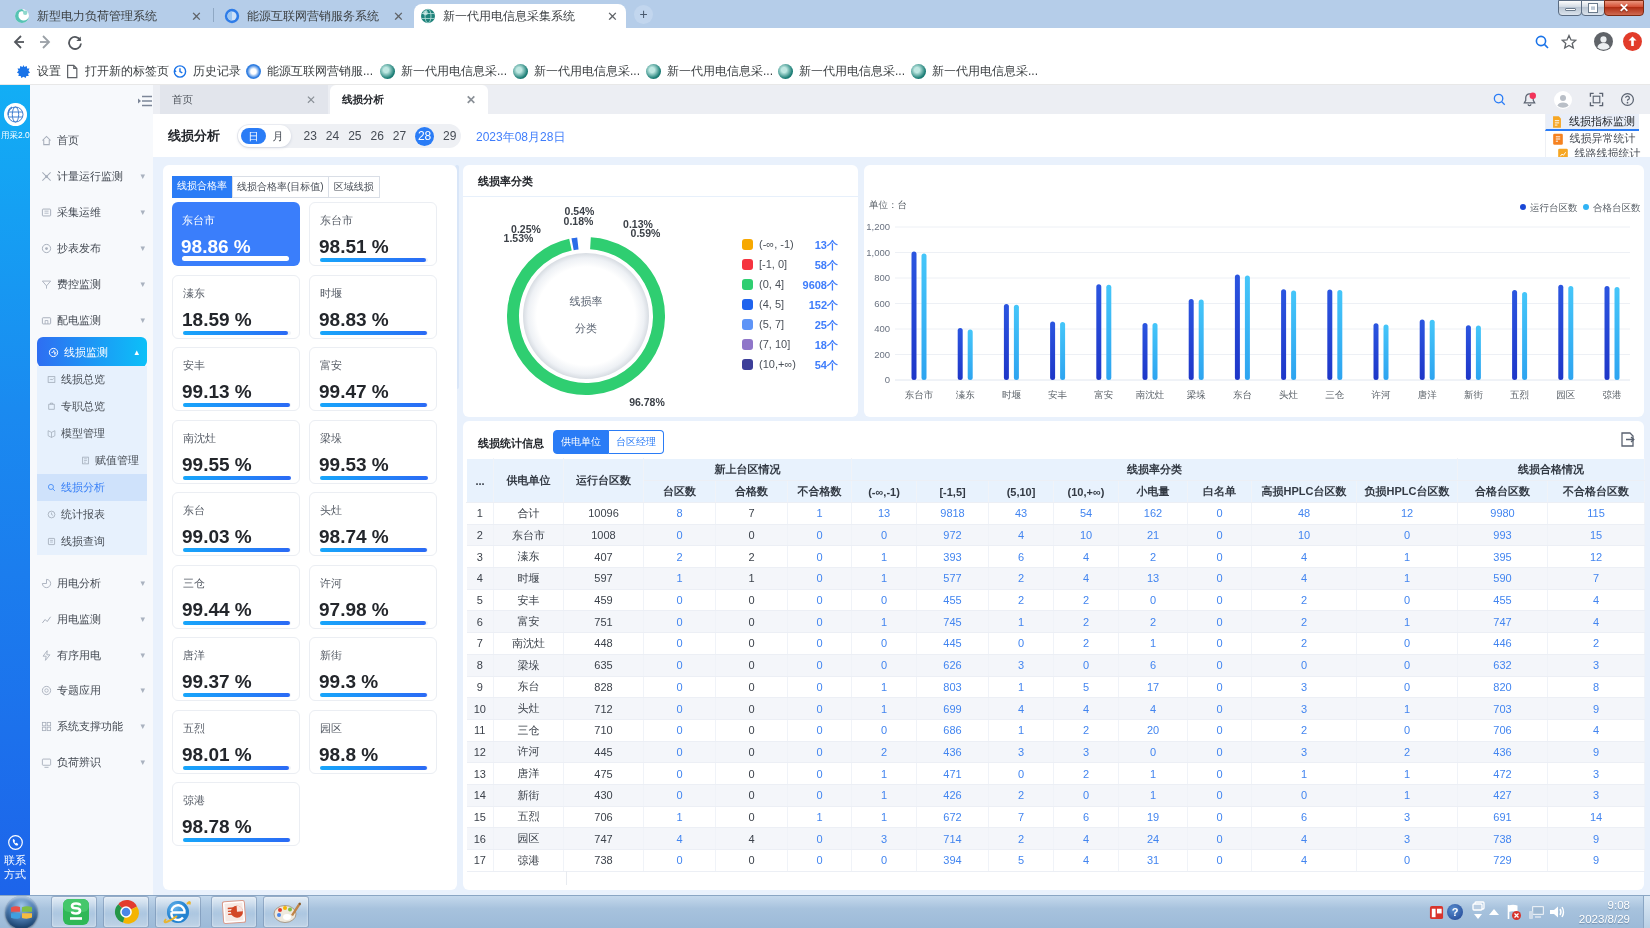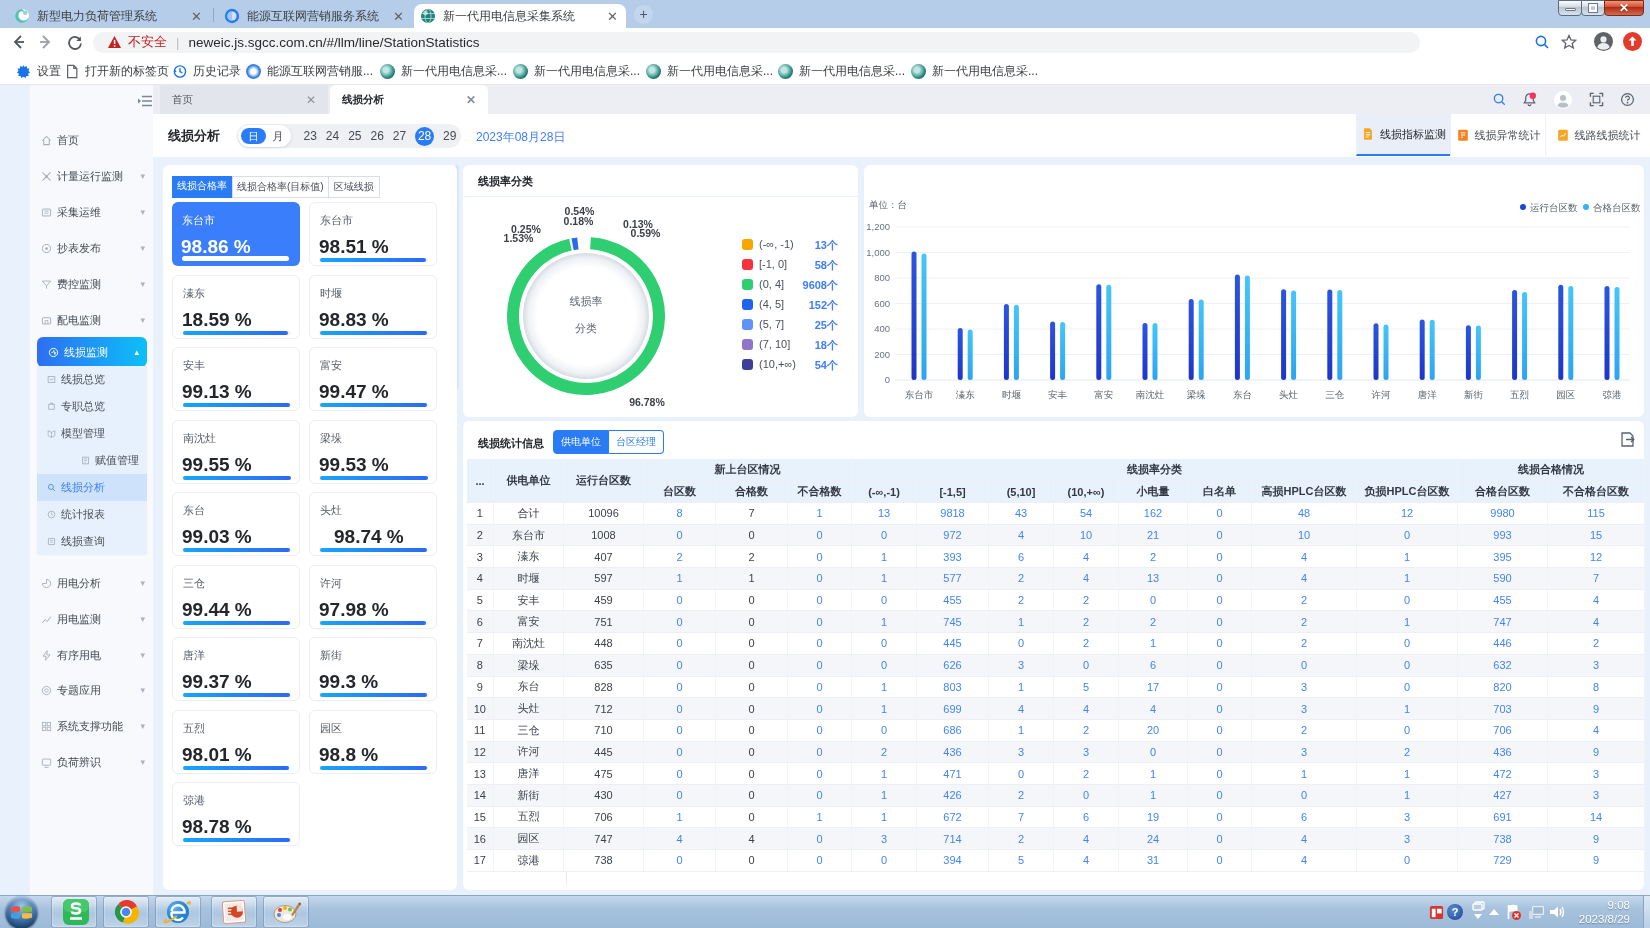--- a/index.html
+++ b/index.html
@@ -87,30 +87,20 @@
       <path d="M4.2 8 H13" stroke="#53575d" stroke-width="1.8" fill="none"></path>
     </svg>
   <svg class="navico" style="left:37px;top:6px;" width="16" height="16" viewBox="0 0 16 16">
       <path d="M6 2 L12 8 L6 14" stroke="#9aa0a6" stroke-width="1.8" fill="none"></path>
       <path d="M3 8 H11.8" stroke="#9aa0a6" stroke-width="1.8" fill="none"></path>
     </svg>
   <svg class="navico" style="left:67px;top:6px;" width="16" height="16" viewBox="0 0 16 16">
       <path d="M13.5 6.5 A6 6 0 1 0 14 9.5" stroke="#53575d" stroke-width="1.8" fill="none"></path>
       <path d="M13.8 2.5 L13.8 7 L9.3 7" fill="#53575d" stroke="none"></path>
     </svg>
-  <div id="omni">
-    <svg style="margin-left:14px;" width="15" height="14" viewBox="0 0 16 15">
-        <path d="M8 1 L15 14 H1 Z" fill="#c5221f"></path>
-        <rect x="7.3" y="5.2" width="1.6" height="4.5" fill="#fff"></rect>
-        <rect x="7.3" y="11" width="1.6" height="1.7" fill="#fff"></rect>
-      </svg>
-    <span style="color:#c5221f;margin-left:6px;font-size:13px;">不安全</span>
-    <span style="color:#b9bdc2;margin:0 9px;">|</span>
-    <span style="color:#27292d;font-size:13.5px;">neweic.js.sgcc.com.cn/#/llm/line/StationStatistics</span>
-  </div>
   <svg class="navico" style="left:1534px;top:6px;" width="16" height="16" viewBox="0 0 16 16">
       <circle cx="7" cy="7" r="4.6" stroke="#1a73e8" stroke-width="1.6" fill="none"></circle>
       <path d="M10.4 10.4 L14 14" stroke="#1a73e8" stroke-width="1.6"></path>
     </svg>
   <svg class="navico" style="left:1561px;top:6px;" width="16" height="16" viewBox="0 0 16 16">
       <path d="M8 1.5 L10 6 L14.8 6.3 L11.2 9.4 L12.3 14 L8 11.5 L3.7 14 L4.8 9.4 L1.2 6.3 L6 6 Z" stroke="#5f6368" stroke-width="1.3" fill="none"></path>
     </svg>
   <svg style="position:absolute;left:1594px;top:4px;" width="19" height="19" viewBox="0 0 19 19">
       <circle cx="9.5" cy="9.5" r="9.5" fill="#5f6368"></circle>
       <circle cx="9.5" cy="7.4" r="3.1" fill="#eceff1"></circle>
@@ -134,20 +124,38 @@
         <path d="M2.5 5.5 L2 9 L5 8" fill="#1a73e8"></path>
       </svg>历史记录</span>
   <span class="bk" style="left:246px;"><span class="gl" style="background:radial-gradient(circle at 50% 50%,#fff 25%,#2f7de1 60%,#5596e8);"></span>能源互联网营销服...</span>
   <span class="bk" style="left:380px;"><span class="gl" style="background:radial-gradient(circle at 40% 40%,#bfe8e2 20%,#1d7f77 65%,#0e5d56);"></span>新一代用电信息采...</span>
   <span class="bk" style="left:513px;"><span class="gl" style="background:radial-gradient(circle at 40% 40%,#bfe8e2 20%,#1d7f77 65%,#0e5d56);"></span>新一代用电信息采...</span>
   <span class="bk" style="left:646px;"><span class="gl" style="background:radial-gradient(circle at 40% 40%,#bfe8e2 20%,#1d7f77 65%,#0e5d56);"></span>新一代用电信息采...</span>
   <span class="bk" style="left:778px;"><span class="gl" style="background:radial-gradient(circle at 40% 40%,#bfe8e2 20%,#1d7f77 65%,#0e5d56);"></span>新一代用电信息采...</span>
   <span class="bk" style="left:911px;"><span class="gl" style="background:radial-gradient(circle at 40% 40%,#bfe8e2 20%,#1d7f77 65%,#0e5d56);"></span>新一代用电信息采...</span>
 </div>
 <div class="abs" id="app">
+  <div class="abs" id="strip">
+    <div style="position:absolute;left:4px;top:18px;width:23px;height:23px;border-radius:50%;background:#fff;"></div>
+    <svg style="position:absolute;left:4px;top:18px;" width="23" height="23" viewBox="0 0 23 23">
+        <circle cx="11.5" cy="11.5" r="11" fill="#fff"></circle>
+        <g stroke="#3f7ed0" stroke-width="1" fill="none">
+          <circle cx="11.5" cy="11.5" r="7.5"></circle>
+          <ellipse cx="11.5" cy="11.5" rx="3.2" ry="7.5"></ellipse>
+          <path d="M4.5 9 h14 M4.5 14 h14"></path>
+        </g>
+        <path d="M8 4 Q3 7 4.5 12" stroke="#3f7ed0" stroke-width="1.2" fill="none"></path>
+      </svg>
+    <div style="position:absolute;left:1px;top:45px;width:30px;color:#fff;font-size:8.5px;white-space:nowrap;">用采2.0</div>
+    <svg style="position:absolute;left:8px;top:750px;" width="15" height="15" viewBox="0 0 15 15">
+        <circle cx="7.5" cy="7.5" r="6.8" stroke="#fff" stroke-width="1.2" fill="none"></circle>
+        <path d="M4.8 4.5 q.8-.8 1.4 0 l.7.9 q.5.7-.2 1.2 q-.5.4.1 1.1 q.7.8 1.3.4 q.7-.5 1.2.1 l.7.8 q.6.7-.2 1.3 q-1.2.9-3-.9 q-2.3-2.3-2-3.9 q.1-.6 0-1 z" fill="#fff"></path>
+      </svg>
+    <div style="position:absolute;left:0;top:768px;width:30px;text-align:center;color:#fff;font-size:11px;line-height:14px;">联系<br>方式</div>
+  </div>
   <div class="abs" id="menu">
     <svg style="position:absolute;left:108px;top:10px;" width="14" height="12" viewBox="0 0 14 12">
         <path d="M4 1.5 H14 M4 6 H14 M4 10.5 H14" stroke="#7c8698" stroke-width="1.4"></path>
         <path d="M0 3.5 L3 6 L0 8.5 Z" fill="#7c8698"></path>
       </svg>
     <div class="mi" style="top:38px;"><svg class="ic" viewBox="0 0 16 16">
           <path d="M2 8 L8 2 L14 8 M4 7 V14 H12 V7" stroke="#7c8698" stroke-width="1.5" fill="none"></path>
         </svg>首页</div>
     <div class="mi" style="top:74px;"><svg class="ic" viewBox="0 0 16 16">
           <path d="M2 2 L14 14 M14 2 L2 14" stroke="#7c8698" stroke-width="1.5" fill="none"></path>
@@ -259,21 +267,21 @@
       <div style="position:absolute;left:146px;top:10px;width:162px;height:24px;display:flex;align-items:center;justify-content:space-around;font-size:12px;color:#454b54;">
         <span>23</span>
           <span>24</span>
           <span>25</span>
           <span>26</span>
           <span>27</span>
           <span style="width:19px;height:19px;border-radius:50%;background:#2a7cf6;color:#fff;text-align:center;line-height:19px;">28</span>
           <span>29</span>
       </div>
       <span style="position:absolute;left:323px;top:15px;font-size:12px;color:#3f7dfb;">2023年08月28日</span>
-      <div style="position:absolute;right:0;top:0;height:43px;display:flex;">
+      <div style="position:absolute;right:0;top:0;height:43px;display:flex;flex-direction:column;">
         <div style="width:94px;height:42px;display:flex;align-items:center;justify-content:center;font-size:11px;color:#23262b;background:#e9eef8;border-left:1px solid #eef0f4;border-bottom:2px solid #2a7cf6;"><svg width="14" height="14" viewBox="0 0 16 16" style="margin-right:5px;">
               <path d="M3.5 1.5 H10 L12.5 4 V14.5 H3.5 Z" fill="#f6a623"></path>
               <path d="M5.5 6.5 h5 M5.5 9 h5 M5.5 11.5 h3" stroke="#fff" stroke-width="1.1"></path>
             </svg>线损指标监测</div>
         <div style="width:95px;height:42px;display:flex;align-items:center;justify-content:center;font-size:11px;color:#454b54;border-left:1px solid #eef0f4;"><svg width="14" height="14" viewBox="0 0 16 16" style="margin-right:5px;">
               <rect x="2.5" y="2" width="11" height="12.5" rx="1.5" fill="#f6821f"></rect>
               <path d="M5.5 5.5 h5 M5.5 8 h5 M5.5 10.5 h2.5" stroke="#fff" stroke-width="1.1"></path>
             </svg>线损异常统计</div>
         <div style="width:105px;height:42px;display:flex;align-items:center;justify-content:center;font-size:11px;color:#454b54;border-left:1px solid #eef0f4;"><svg width="14" height="14" viewBox="0 0 16 16" style="margin-right:5px;">
               <rect x="2.5" y="2" width="11" height="12.5" rx="1.5" fill="#f6a623"></rect>
@@ -337,21 +345,21 @@
             <div style="position:absolute;left:10px;top:55px;width:107.5px;height:4px;border-radius:2px;background:linear-gradient(90deg,#17a6fb,#2b6af5);"></div>
           </div>
           <div style="position:absolute;left:9px;top:327.4px;width:128px;height:64px;border-radius:6px;border:1px solid #ebeef3;background:#fff;">
             <div style="position:absolute;left:10px;top:10px;font-size:11px;color:#565c66;">东台</div>
             <div style="position:absolute;left:9px;top:33px;font-size:19px;font-weight:bold;color:#23262b;">99.03 %</div>
             <div style="position:absolute;left:10px;top:55px;width:108px;height:4px;border-radius:2px;background:#f0f2f6;"></div>
             <div style="position:absolute;left:10px;top:55px;width:107.0px;height:4px;border-radius:2px;background:linear-gradient(90deg,#17a6fb,#2b6af5);"></div>
           </div>
           <div style="position:absolute;left:146px;top:327.4px;width:128px;height:64px;border-radius:6px;border:1px solid #ebeef3;background:#fff;">
             <div style="position:absolute;left:10px;top:10px;font-size:11px;color:#565c66;">头灶</div>
-            <div style="position:absolute;left:9px;top:33px;font-size:19px;font-weight:bold;color:#23262b;margin-left:15px;">98.74 %</div>
+            <div style="position:absolute;left:9px;top:33px;font-size:19px;font-weight:bold;color:#23262b;">98.74 %</div>
             <div style="position:absolute;left:10px;top:55px;width:108px;height:4px;border-radius:2px;background:#f0f2f6;"></div>
             <div style="position:absolute;left:10px;top:55px;width:106.6px;height:4px;border-radius:2px;background:linear-gradient(90deg,#17a6fb,#2b6af5);"></div>
           </div>
           <div style="position:absolute;left:9px;top:399.9px;width:128px;height:64px;border-radius:6px;border:1px solid #ebeef3;background:#fff;">
             <div style="position:absolute;left:10px;top:10px;font-size:11px;color:#565c66;">三仓</div>
             <div style="position:absolute;left:9px;top:33px;font-size:19px;font-weight:bold;color:#23262b;">99.44 %</div>
             <div style="position:absolute;left:10px;top:55px;width:108px;height:4px;border-radius:2px;background:#f0f2f6;"></div>
             <div style="position:absolute;left:10px;top:55px;width:107.4px;height:4px;border-radius:2px;background:linear-gradient(90deg,#17a6fb,#2b6af5);"></div>
           </div>
           <div style="position:absolute;left:146px;top:399.9px;width:128px;height:64px;border-radius:6px;border:1px solid #ebeef3;background:#fff;">

